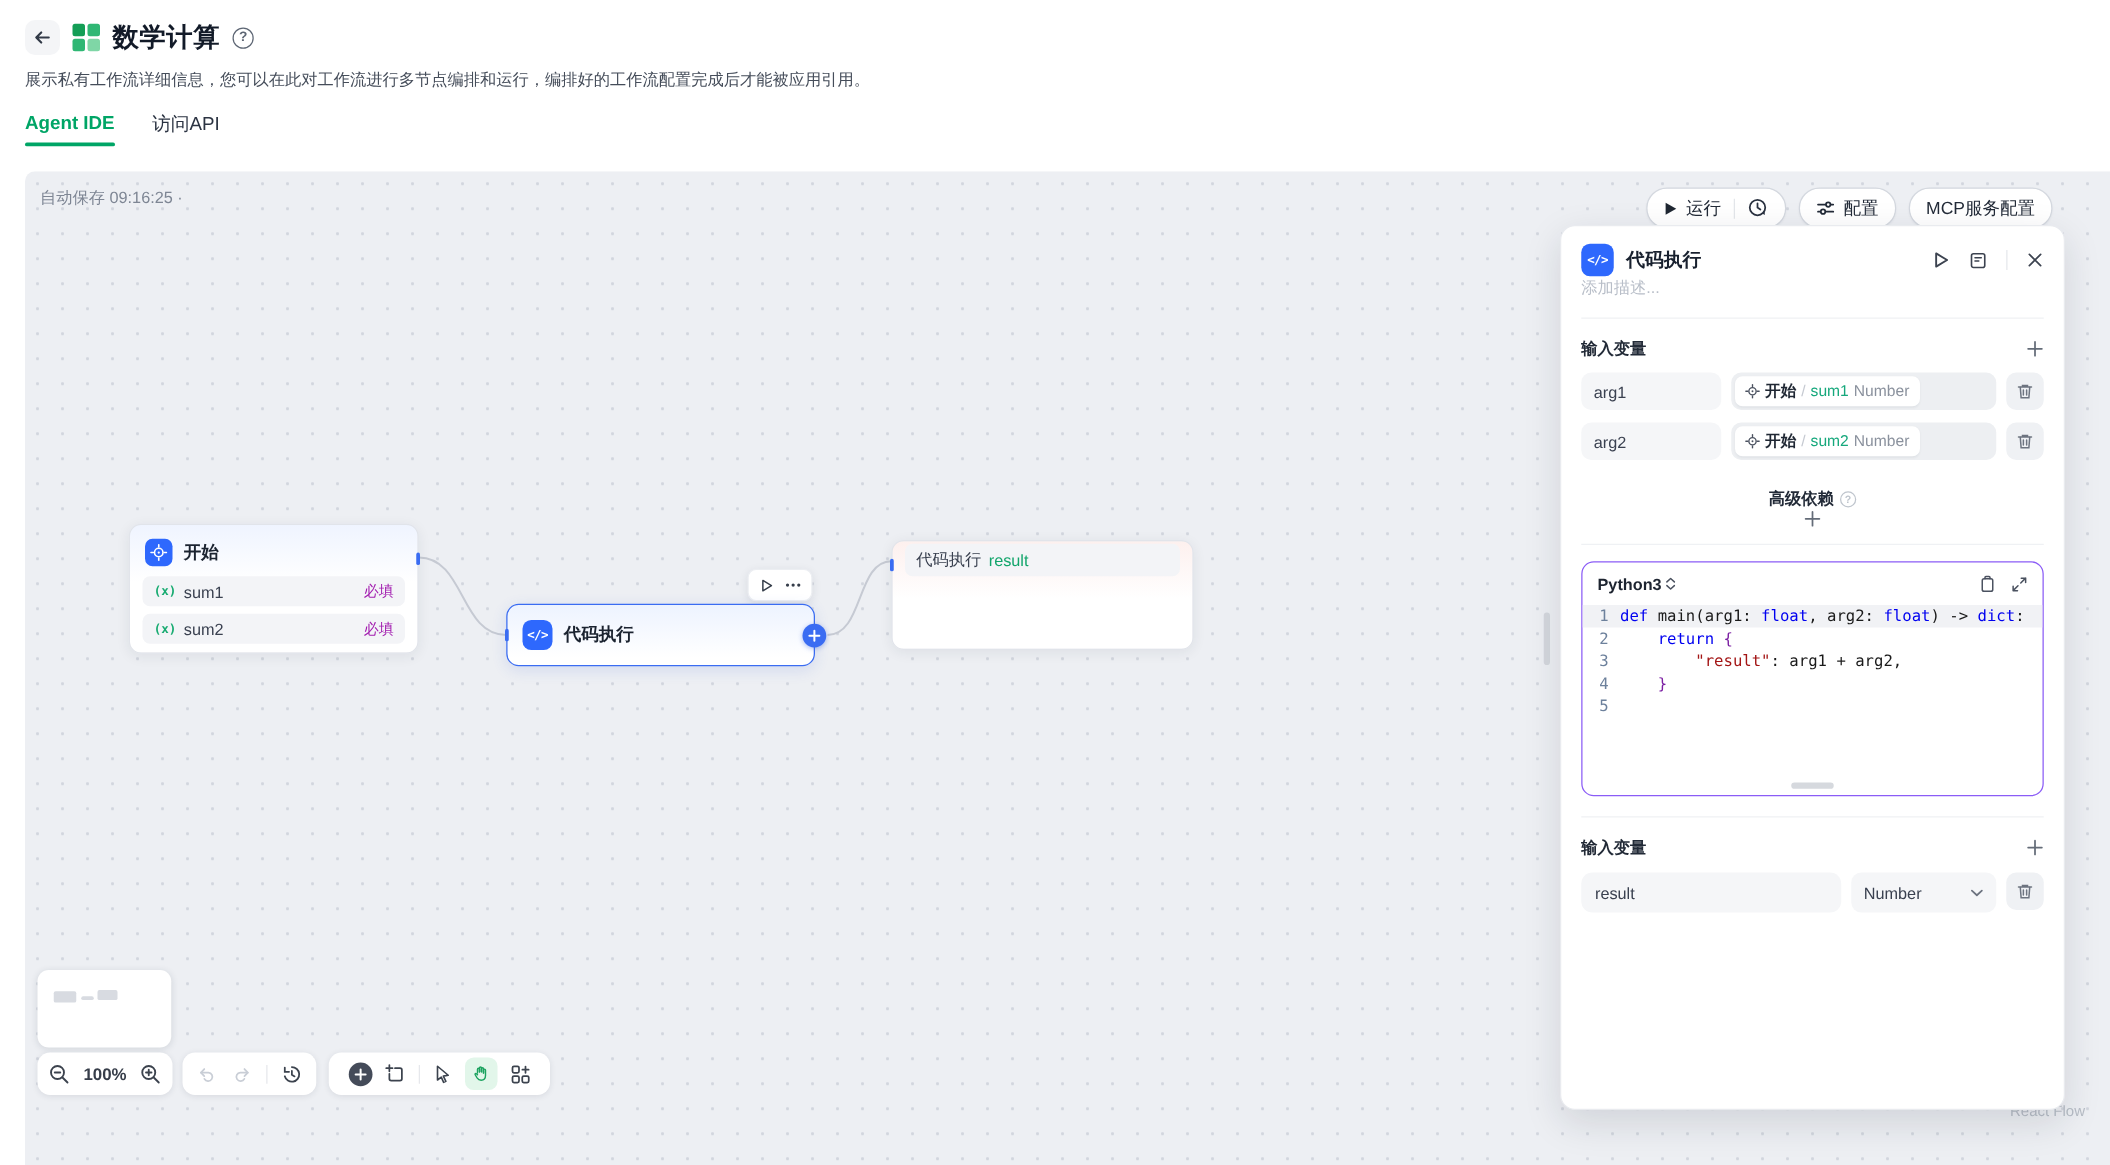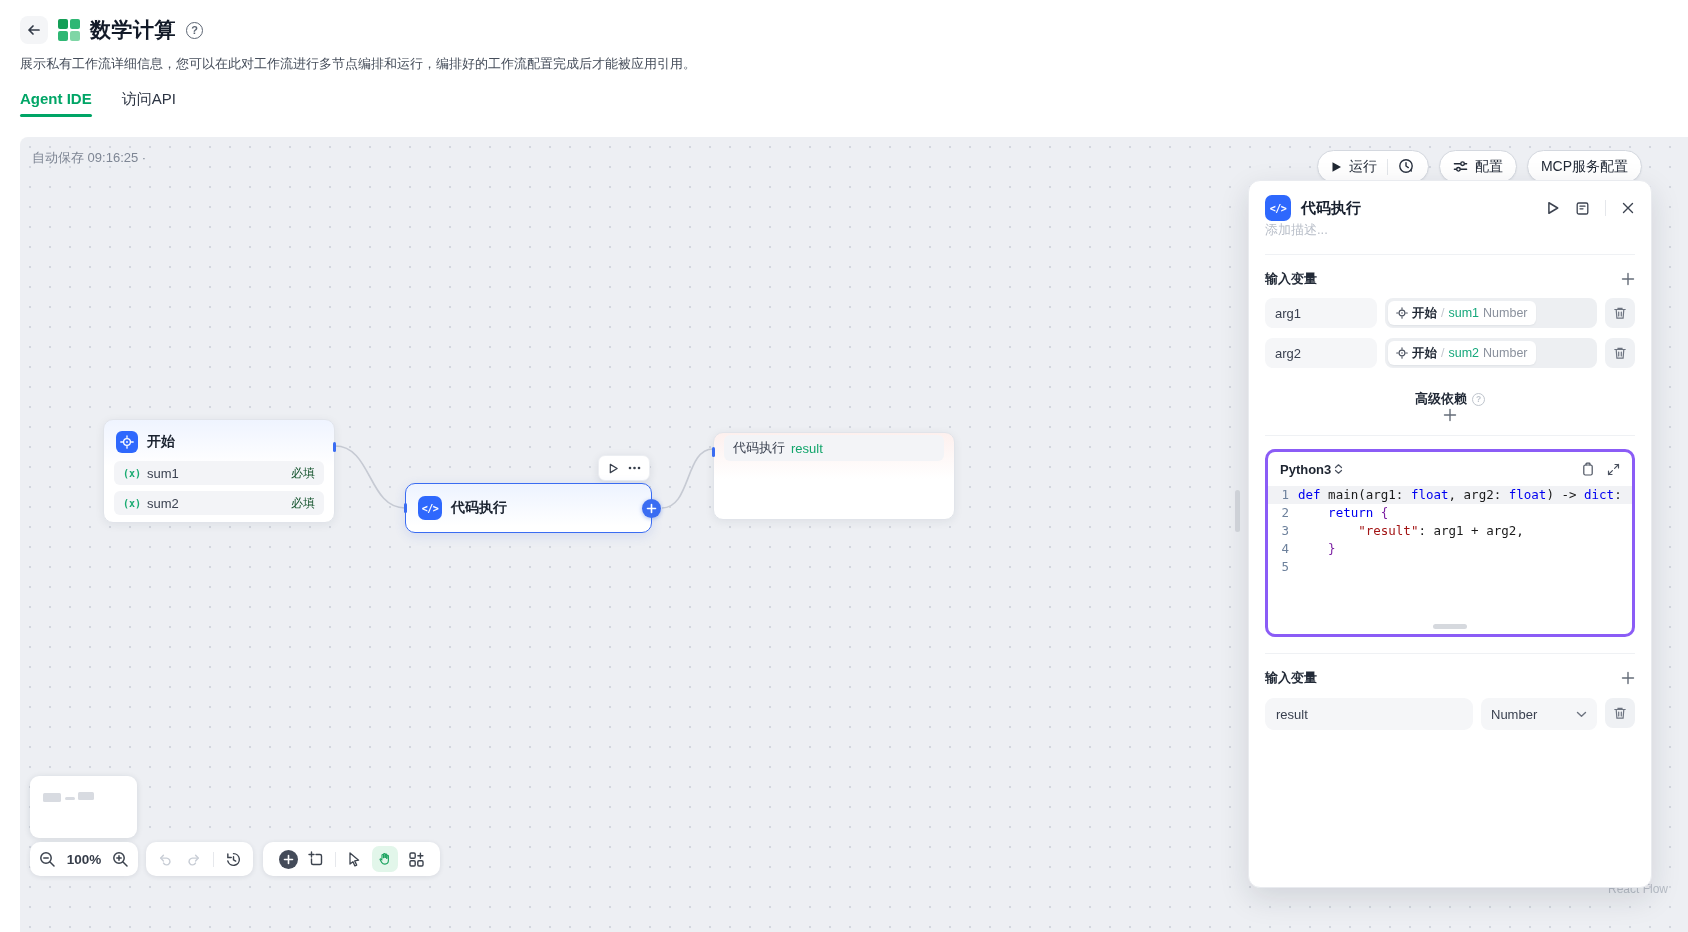--- a/index.html
+++ b/index.html
@@ -42,21 +42,21 @@
 
   
   .node { position:absolute; background:#fff; border:1px solid #e1e4ea; border-radius:10px;
     box-shadow:0 2px 10px rgba(28,39,60,.07); cursor:pointer; }
   .node-head { display:flex; align-items:center; gap:9px; padding:11px 12px 8px; }
   .node-ic { width:22px; height:22px; border-radius:6px; display:flex; align-items:center; justify-content:center; color:#fff; flex:0 0 auto; }
   .node-title { font-size:14px; font-weight:700; color:#1b2330; }
   .node-row { margin:0 10px 6px; height:24px; background:#f3f4f7; border-radius:6px;
     display:flex; align-items:center; padding:0 9px; gap:6px; font-size:13px; color:#3a4150; }
   .node-row .sp { flex:1; }
-  .req { font-size:12px; color:#14532d; }
+  .req { font-size:12px; color:#a21caf; }
   .varx { font-family:"DejaVu Sans Mono",monospace; font-size:10px; color:#18ab71; font-weight:700; }
   .g-val { color:#12a56b; }
 
   .node-start { left:83px; top:282px; width:232px; height:104px;
     background:linear-gradient(180deg,#eff4ff 0,#fff 46px); }
   .node-code { left:385px; top:346px; width:247px; height:50px; border:1.6px solid #3a6cf2;
     background:linear-gradient(180deg,#edf3ff 0,#fff 42px); box-shadow:0 3px 12px rgba(47,94,223,.14); }
   .node-code .node-head { padding:12px 12px; }
   .node-code .node-ic { width:24px; height:24px; border-radius:7px; }
   .node-end { left:693px; top:295px; width:242px; height:88px;
@@ -118,21 +118,21 @@
   .var-ref { flex:1; background:#edeff2; border-radius:8px; padding:3px; display:flex; align-items:center; cursor:pointer; }
   .ref-pill { background:#fff; border-radius:6px; height:24px; display:inline-flex; align-items:center;
     gap:4px; padding:0 8px; font-size:12.5px; box-shadow:0 1px 2px rgba(25,33,50,.06); color:#4b5260; }
   .ref-node { font-weight:700; color:#1f2733; }
   .ref-slash { color:#c5c9d1; }
   .ref-var { color:#16a87c; }
   .ref-type { color:#8a919d; }
   .trash-btn { width:30px; height:30px; flex:0 0 auto; background:#eff1f4; border:none; border-radius:8px;
     color:#6d7480; display:flex; align-items:center; justify-content:center; cursor:pointer; }
 
-  .code-card { margin-top:13px; border:3px solid #8b5cf6; border-radius:10px; height:188px; position:relative; overflow:hidden; }
+  .code-card { margin-top:13px; border:1px solid #8b5cf6; border-radius:10px; height:188px; position:relative; overflow:hidden; }
   .cc-head { height:34px; display:flex; align-items:center; padding:0 12px; }
   .cc-lang { font-size:13px; font-weight:700; color:#1d2430; display:flex; align-items:center; gap:3px; cursor:pointer; }
   .cc-head .sp { flex:1; }
   .cc-acts { display:flex; align-items:center; gap:12px; color:#4b5260; }
   .code-body { font-family:"DejaVu Sans Mono","Liberation Mono",monospace; font-size:12.5px; line-height:18px; }
   .code-line { display:flex; }
   .code-line.active { background:#f1f2f5; }
   .ln { width:30px; text-align:right; padding-right:9px; color:#6d819c; flex:0 0 auto; }
   .code-text { white-space:pre; color:#1b1b1b; }
   .tok-kw { color:#0000f0; }

